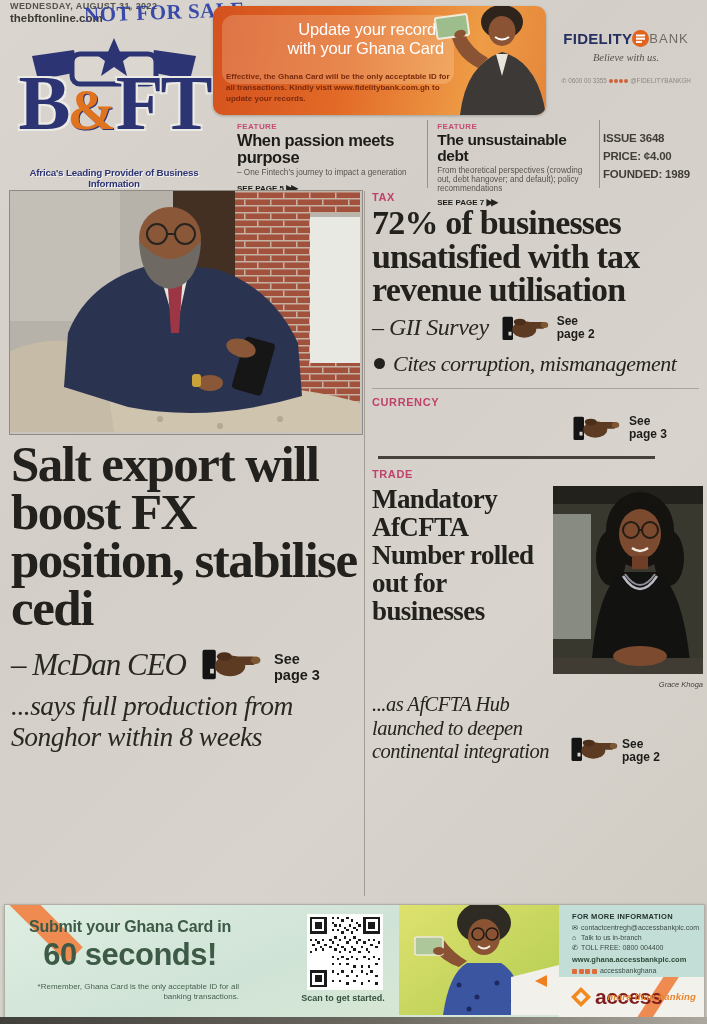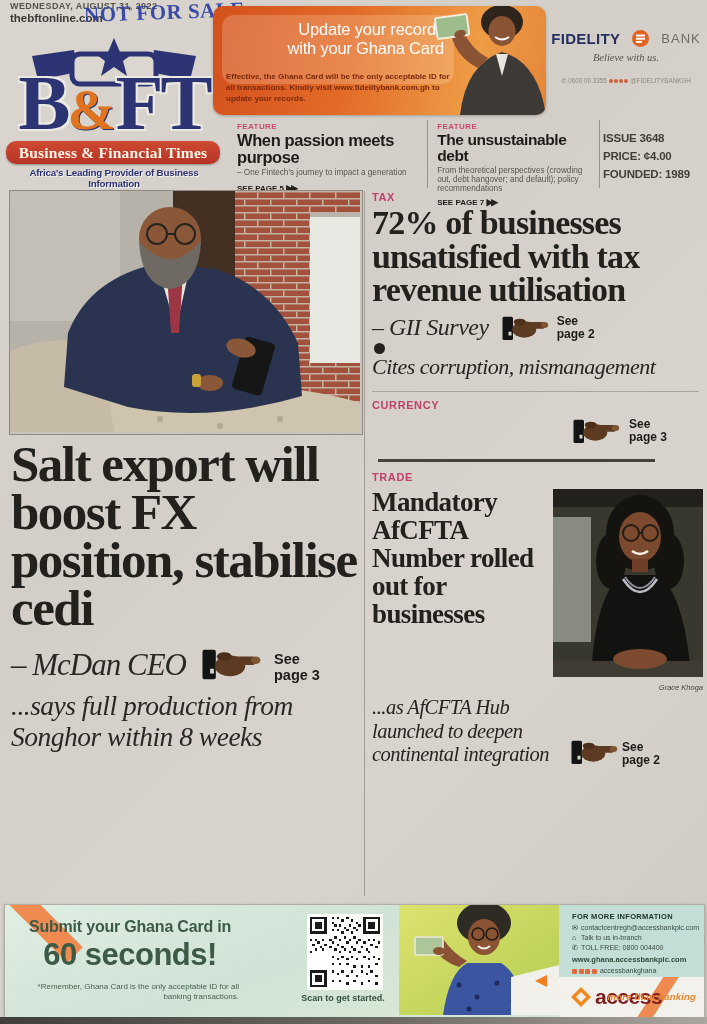--- a/index.html
+++ b/index.html
@@ -26,21 +26,21 @@
     color:#2d3474;text-shadow:1px 1px 0 rgba(255,255,255,.85);letter-spacing:-.2px;}
   
   .fad{position:absolute;left:213px;top:6px;width:333px;height:109px;border-radius:10px;overflow:hidden;
     background:linear-gradient(100deg,#d4511d 0%,#e26a27 40%,#ee9c46 78%,#e5863a 100%);box-shadow:0 1px 3px rgba(0,0,0,.25);}
   .fad-head{position:absolute;left:9px;top:9px;width:212px;padding:5px 10px 25px;background:rgba(255,235,215,.22);
     border-radius:12px;color:#fff;font-weight:400;font-size:16.5px;line-height:1.18;letter-spacing:-.2px;text-align:right;}
   .fad-fine{position:absolute;left:13px;top:66px;width:232px;font-size:8px;line-height:1.35;color:#7a2a0d;font-weight:bold;}
   .fad-person{position:absolute;right:0;top:0;height:109px;width:130px;}
   
   .fbrand{position:absolute;left:549px;top:30px;width:154px;text-align:center;}
-  .fbrand-row{display:flex;align-items:center;justify-content:center;gap:12px;}
+  .fbrand-row{display:flex;align-items:center;justify-content:center;gap:0;}
   .fbrand-name{font-size:15px;font-weight:800;color:#253060;letter-spacing:.3px;}
   .fbrand-suffix{font-size:13px;font-weight:400;color:#6e6b63;letter-spacing:1px;}
   .fbrand-slogan{margin-top:5px;font-family:"Liberation Serif",serif;font-style:italic;font-size:10.5px;color:#56534c;}
   .fbrand-contact{margin-top:14px;font-size:6.3px;color:#8c8881;white-space:nowrap;}
   .fbrand-contact .dot{display:inline-block;width:4px;height:4px;border-radius:2px;background:#d1603a;margin:0 .5px;vertical-align:middle;}
   
   .features{position:absolute;left:228px;top:120px;width:372px;height:68px;display:flex;}
   .feature{padding:2px 9px 0 9px;border-right:1px solid #97938b;}
   .feature.one{width:192px;}
   .feature.two{width:162px;}
@@ -65,21 +65,21 @@
   .seebox{font-size:14.5px;font-weight:800;line-height:1.05;color:#1d1c19;margin-left:6px;}
   .lead-standfirst{font-family:"Liberation Serif",serif;font-style:italic;font-size:27.5px;line-height:1.12;
     color:#2a2823;margin-top:8px;letter-spacing:-.5px;}
   
   .rcol{position:absolute;left:372px;top:191px;width:331px;}
   .kicker{font-size:11px;font-weight:800;color:#c0416c;letter-spacing:.6px;}
   .hl-tax{font-family:"Liberation Serif",serif;font-weight:bold;font-size:34px;line-height:.99;letter-spacing:-.8px;color:#23211d;margin-top:3px;}
   .tax-byrow{display:flex;align-items:center;margin-top:6px;}
   .by-italic{font-family:"Liberation Serif",serif;font-style:italic;font-size:24px;color:#2a2823;letter-spacing:-.5px;}
   .seebox.small{font-size:12px;margin-left:4px;}
-  .bullet-line{display:flex;margin-top:0;flex-direction:column;}
+  .bullet-line{display:flex;align-items:center;margin-top:8px;}
   .bullet-dot{width:11px;height:11px;border-radius:6px;background:#23211d;margin:0 8px 0 2px;flex:none;}
   .bullet-text{font-family:"Liberation Serif",serif;font-style:italic;font-size:22px;color:#26241f;letter-spacing:-.5px;}
   .rule1{height:1px;background:#a8a49b;margin:11px 4px 7px 0;}
   .hl-cur{font-family:"Liberation Serif",serif;font-weight:bold;font-size:28.5px;line-height:1.02;letter-spacing:-.6px;color:#23211d;margin-top:3px;}
   .cur-seerow{display:flex;align-items:center;justify-content:flex-end;margin-top:5px;padding-right:36px;}
   .rule2{height:3px;background:#45423c;margin:13px 48px 9px 6px;}
   .trade{display:flex;margin-top:2px;}
   .trade-text{width:174px;}
   .hl-trade{font-family:"Liberation Serif",serif;font-weight:bold;font-size:27px;line-height:1.04;letter-spacing:-.6px;color:#23211d;margin-top:3px;}
   .trade-photo{width:150px;margin-left:7px;margin-top:4px;}
@@ -128,21 +128,20 @@
   <div class="stamp">NOT FOR SALE</div>
 
   <div class="masthead">
     <svg class="crest" viewBox="0 0 180 52">
       <polygon points="8,18 50,12 54,34 14,42" fill="#2d3474"></polygon>
       <polygon points="172,18 130,12 126,34 166,42" fill="#2d3474"></polygon>
       <rect x="48" y="16" width="84" height="30" rx="8" fill="#dbd7d0" stroke="#2d3474" stroke-width="5"></rect>
       <polygon points="90,0 96,14 111,14 99,23 103,38 90,29 77,38 81,23 69,14 84,14" fill="#2d3474"></polygon>
     </svg>
     <div class="logo-line"><span class="big">B</span><span class="amp">&amp;</span><span class="big">FT</span></div>
-    <div class="ribbon">Business &amp; Financial Times</div>
     <div class="tagline">Africa's Leading Provider of Business Information</div>
   </div>
 
   <div class="fad">
     <div class="fad-head">
       <div>Update your records</div>
       <div>with your Ghana Card</div>
     </div>
     <div class="fad-fine">Effective, the Ghana Card will be the only acceptable ID for all transactions. Kindly visit www.fidelitybank.com.gh to update your records.</div>
     <svg class="fad-person" viewBox="0 0 130 109">

